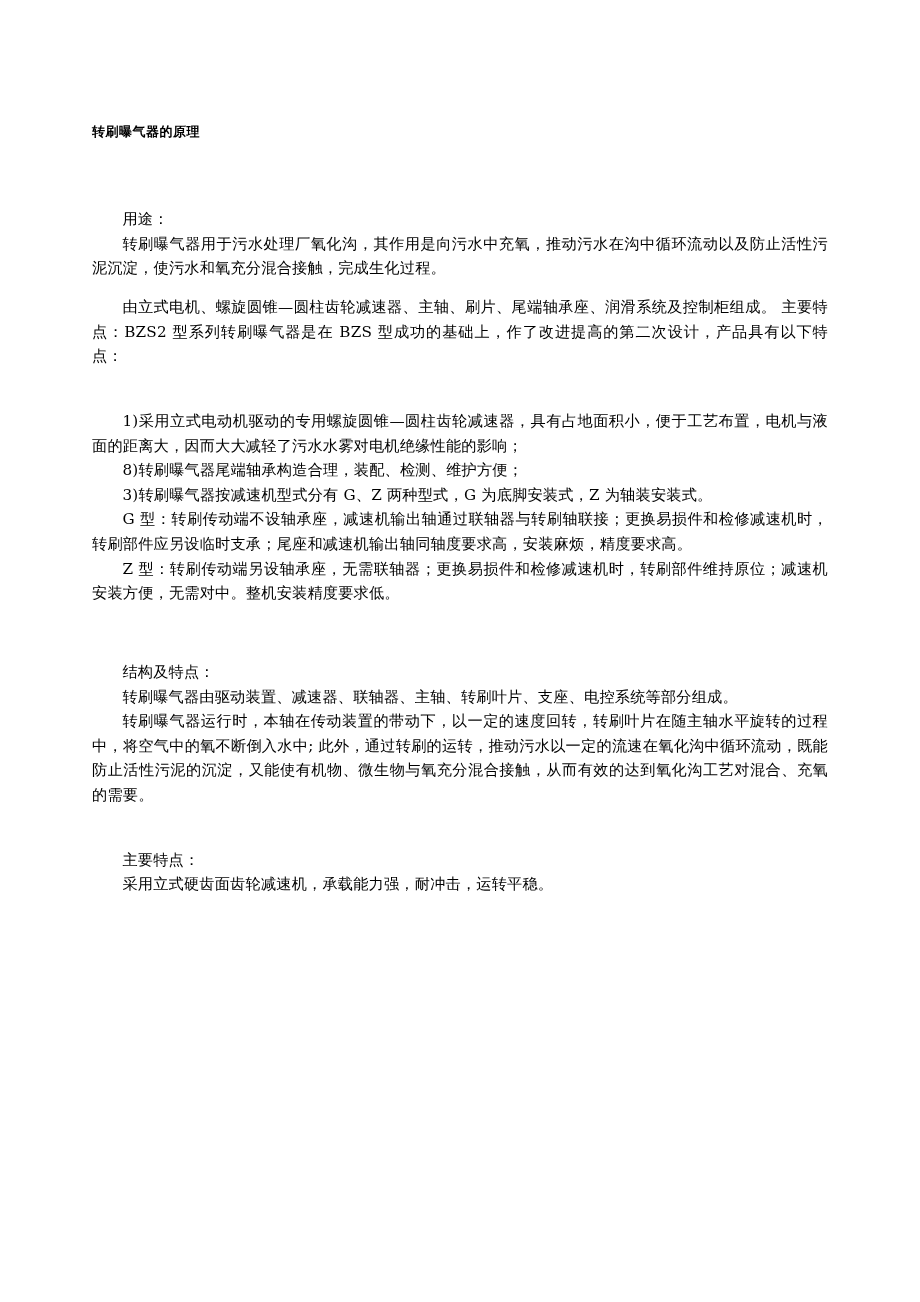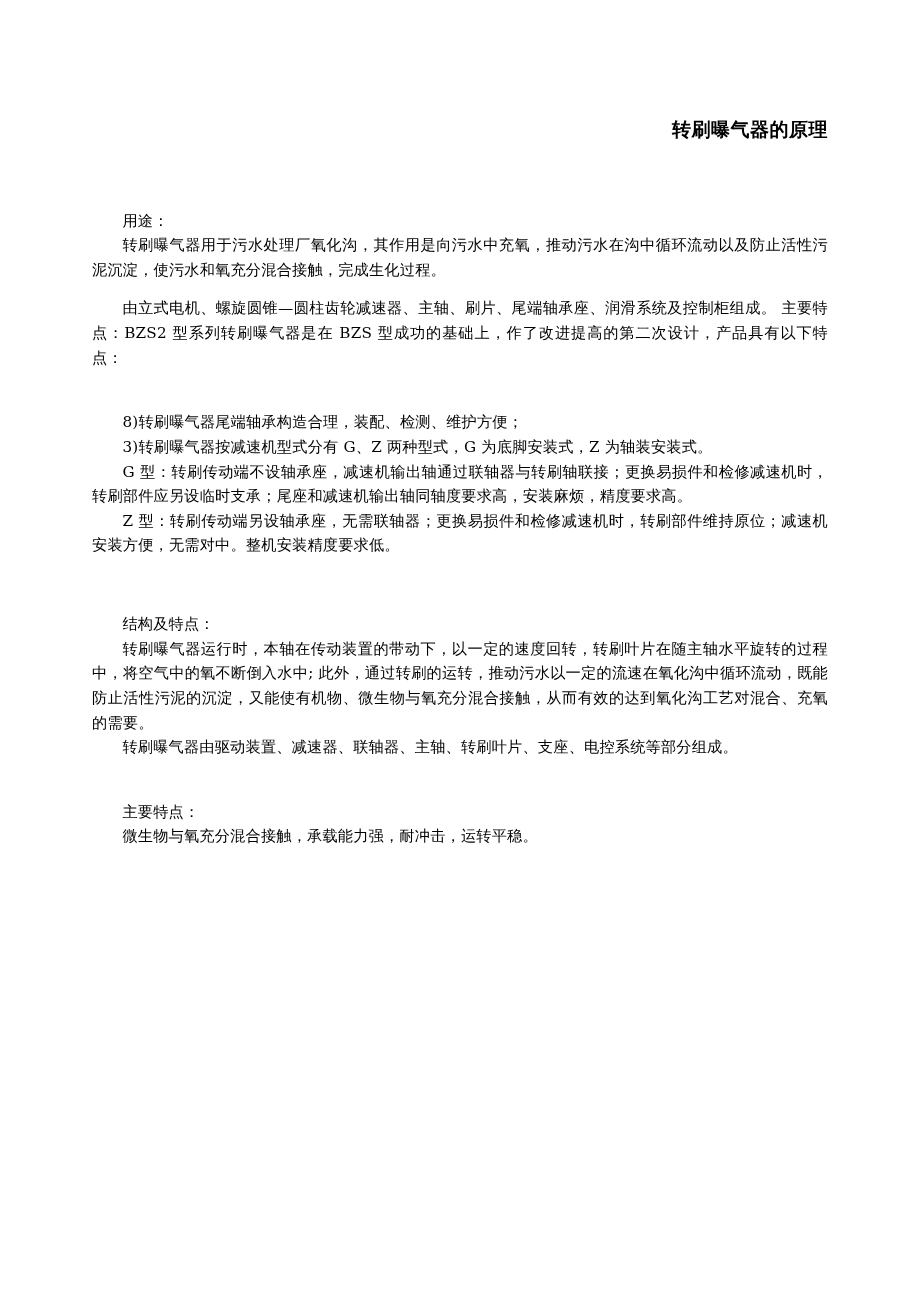--- a/index.html
+++ b/index.html
@@ -14,25 +14,25 @@
     color: #000000;
   }
   .page {
     position: relative;
     width: 920px;
     height: 1302px;
     box-sizing: border-box;
     padding: 108px 92px 40px 92px;
   }
   .doc-title {
-    text-align: right;
-    font-size: 19px;
+    text-align: left;
+    font-size: 13px;
     font-weight: bold;
     line-height: 1.4;
-    margin: 8px 0 14px 0;
+    margin: 15px 0 14px 0;
     letter-spacing: 0.5px;
   }
   .para {
     font-size: 15.2px;
     line-height: 1.62;
     text-align: justify;
     text-justify: inter-ideograph;
     margin: 0;
     text-indent: 2em;
     letter-spacing: 0.2px;
@@ -53,32 +53,33 @@
 
   <p class="para">用途：</p>
   <p class="para">转刷曝气器用于污水处理厂氧化沟，其作用是向污水中充氧，推动污水在沟中循环流动以及防止活性污泥沉淀，使污水和氧充分混合接触，完成生化过程。</p>
 
   <div class="gap-s"></div>
 
   <p class="para">由立式电机、螺旋圆锥—圆柱齿轮减速器、主轴、刷片、尾端轴承座、润滑系统及控制柜组成。  主要特点：BZS2 型系列转刷曝气器是在 BZS 型成功的基础上，作了改进提高的第二次设计，产品具有以下特点：</p>
 
   <div class="gap-l"></div>
 
+  <p class="para">1)采用立式电动机驱动的专用螺旋圆锥—圆柱齿轮减速器，具有占地面积小，便于工艺布置，电机与液面的距离大，因而大大减轻了污水水雾对电机绝缘性能的影响；</p>
   <p class="para">8)转刷曝气器尾端轴承构造合理，装配、检测、维护方便；</p>
   <p class="para">3)转刷曝气器按减速机型式分有 G、Z 两种型式，G 为底脚安装式，Z 为轴装安装式。</p>
   <p class="para">G 型：转刷传动端不设轴承座，减速机输出轴通过联轴器与转刷轴联接；更换易损件和检修减速机时，转刷部件应另设临时支承；尾座和减速机输出轴同轴度要求高，安装麻烦，精度要求高。</p>
   <p class="para">Z 型：转刷传动端另设轴承座，无需联轴器；更换易损件和检修减速机时，转刷部件维持原位；减速机安装方便，无需对中。整机安装精度要求低。</p>
 
   <div class="gap-s"></div>
 
 
   <div class="gap-l"></div>
 
   <p class="para">结构及特点：</p>
+  <p class="para">转刷曝气器由驱动装置、减速器、联轴器、主轴、转刷叶片、支座、电控系统等部分组成。</p>
   <p class="para">转刷曝气器运行时，本轴在传动装置的带动下，以一定的速度回转，转刷叶片在随主轴水平旋转的过程中，将空气中的氧不断倒入水中; 此外，通过转刷的运转，推动污水以一定的流速在氧化沟中循环流动，既能防止活性污泥的沉淀，又能使有机物、微生物与氧充分混合接触，从而有效的达到氧化沟工艺对混合、充氧的需要。</p>
-  <p class="para">转刷曝气器由驱动装置、减速器、联轴器、主轴、转刷叶片、支座、电控系统等部分组成。</p>
 
   <div class="gap-l"></div>
 
   <p class="para">主要特点：</p>
-  <p class="para">微生物与氧充分混合接触，承载能力强，耐冲击，运转平稳。</p>
+  <p class="para">采用立式硬齿面齿轮减速机，承载能力强，耐冲击，运转平稳。</p>
 
 </div>
 
 </body></html>

